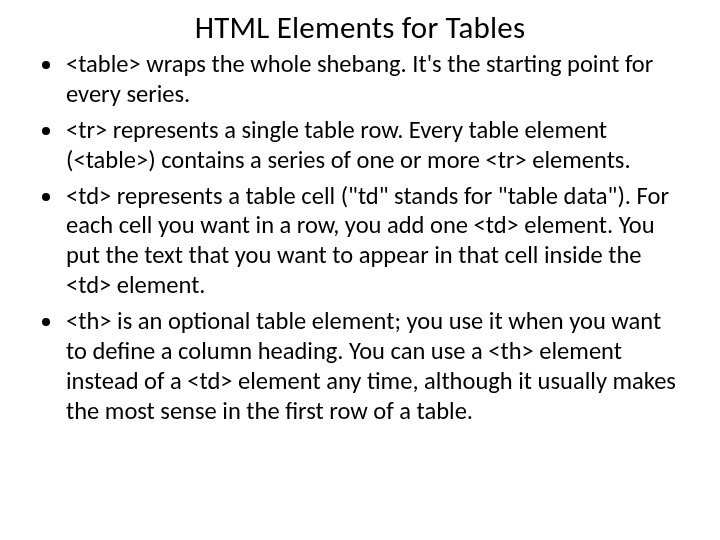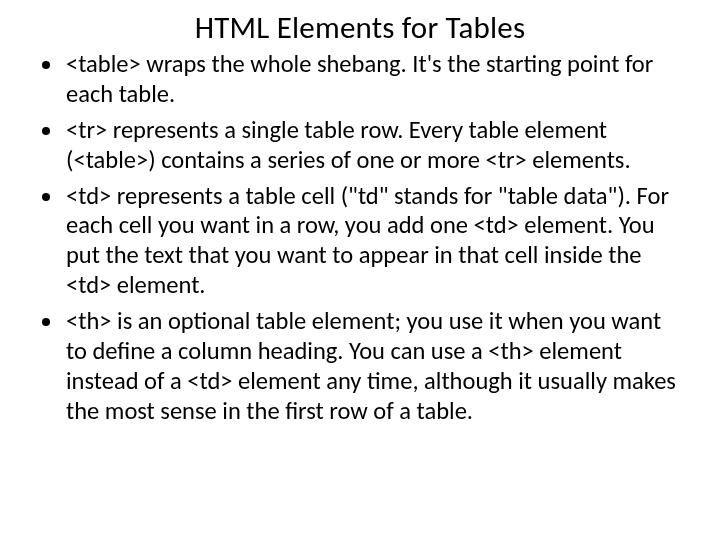--- a/index.html
+++ b/index.html
@@ -39,21 +39,21 @@
     font-weight: 400;
   }
 </style>
 </head>
 <body>
 
 <div class="slide">
   <h1 class="title">HTML Elements for Tables</h1>
   <ul class="bullets">
     <li>
-      <span class="tag">&lt;table&gt;</span><span> wraps the whole shebang. It's the starting point for each table.</span>
+      <span class="tag">&lt;table&gt;</span><span> wraps the whole shebang. It's the starting point for every series.</span>
     </li>
     <li>
       <span class="tag">&lt;tr&gt;</span><span> represents a single table row. Every table element (&lt;table&gt;) contains a series of one or more &lt;tr&gt; elements.</span>
     </li>
     <li>
       <span class="tag">&lt;td&gt;</span><span> represents a table cell ("td" stands for "table data"). For each cell you want in a row, you add one &lt;td&gt; element. You put the text that you want to appear in that cell inside the &lt;td&gt; element.</span>
     </li>
     <li>
       <span class="tag">&lt;th&gt;</span><span> is an optional table element; you use it when you want to define a column heading. You can use a &lt;th&gt; element instead of a &lt;td&gt; element any time, although it usually makes the most sense in the first row of a table.</span>
     </li>

